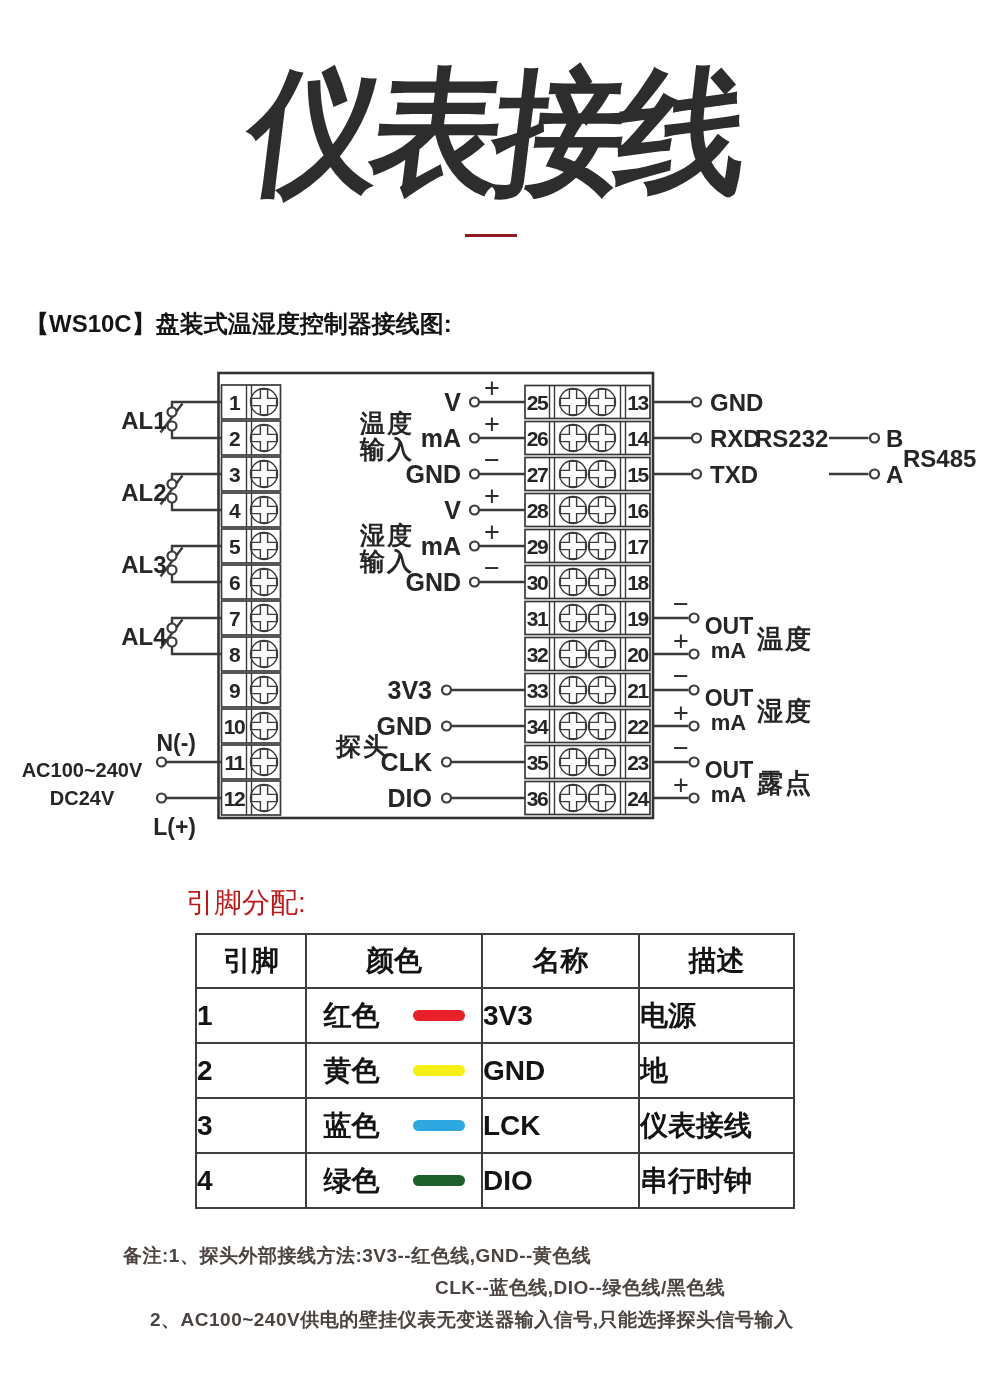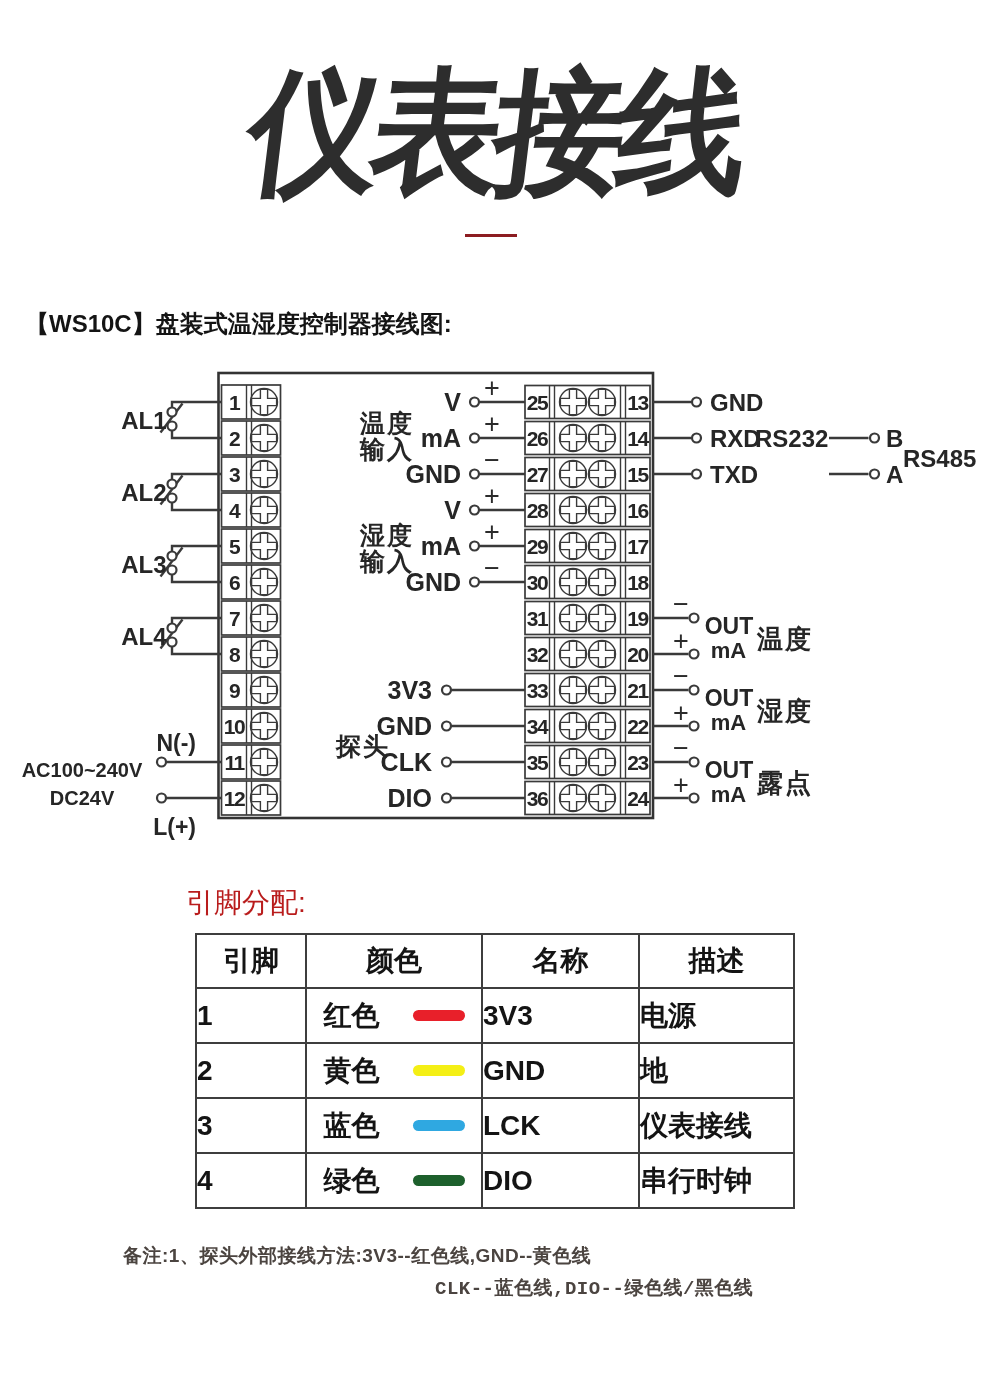--- a/index.html
+++ b/index.html
@@ -37,21 +37,21 @@
   table.pin-table th,table.pin-table td{border:2px solid #3e3e3e;font-size:28px;font-weight:600;
       padding:0;}
   table.pin-table th{height:52px;font-weight:600;}
   table.pin-table td{height:53px;}
   td.c-desc{text-align:left;padding-left:25px;border-radius:18px;}
   .c-color-inner{display:flex;align-items:center;justify-content:center;gap:33px;}
   .bar{display:inline-block;width:52px;height:11px;border-radius:5.5px;}
   
   .note{position:absolute;font-size:19px;font-weight:600;color:#4b4440;letter-spacing:.5px;white-space:nowrap;}
   .note1{left:123px;top:1243px;}
-  .note2{left:435px;top:1275px;font-family:Liberation Mono, monospace;}
+  .note2{left:435px;top:1275px;}
   .note3{left:150px;top:1307px;}
 </style>
 </head>
 <body>
 
 <div class="page">
 
   <div class="main-title">仪表接线</div>
   <div class="title-underline"></div>
   <div class="subtitle">【WS10C】盘装式温湿度控制器接线图:</div>
@@ -316,14 +316,15 @@
           </span>
         </td>
         <td>DIO</td>
         <td class="c-desc">串行时钟</td>
       </tr>
     </tbody>
   </table>
 
   <div class="note note1">备注:1、探头外部接线方法:3V3--红色线,GND--黄色线</div>
   <div class="note note2">CLK--蓝色线,DIO--绿色线/黑色线</div>
+  <div class="note note3">2、AC100~240V供电的壁挂仪表无变送器输入信号,只能选择探头信号输入</div>
 
 </div>
 
 </body></html>

